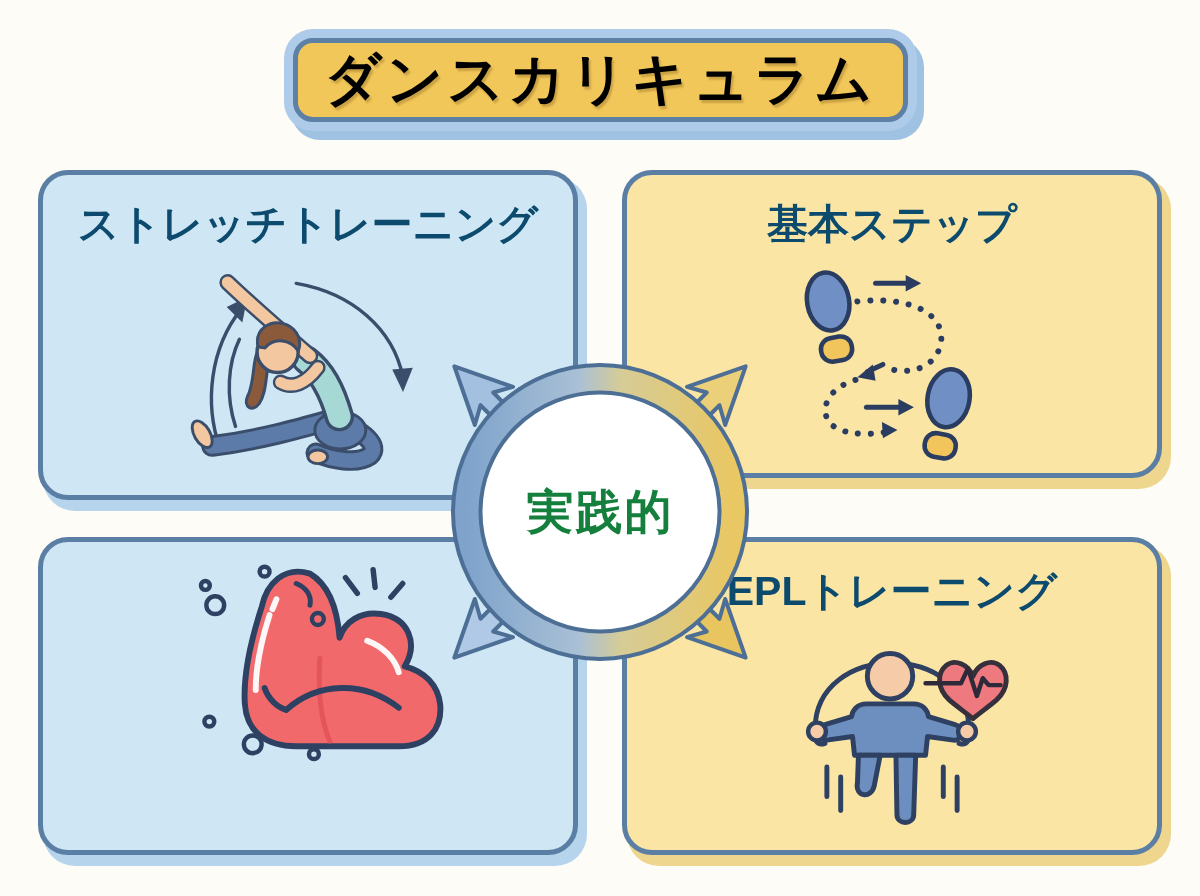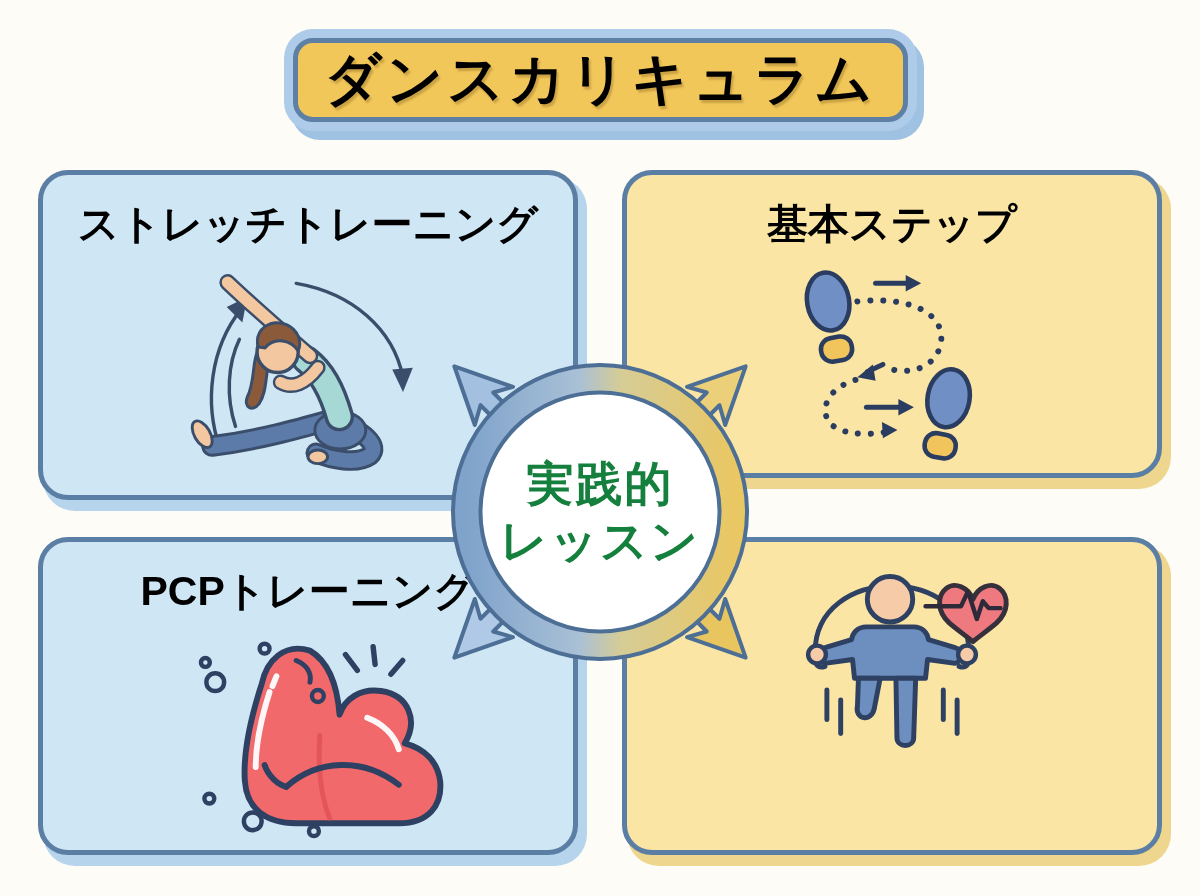--- a/index.html
+++ b/index.html
@@ -34,21 +34,21 @@
     display:flex;flex-direction:column;align-items:center;
     overflow:hidden;
   }
   .panel.blue{background:#CFE6F4;box-shadow:7px 9px 0 2px #B6D4EC;}
   .panel.yellow{background:#FAE5A4;box-shadow:7px 9px 0 2px #EFD68F;}
   .panel-tl{left:38px;top:170px;width:540px;height:330px;}
   .panel-tr{left:622px;top:170px;width:540px;height:308px;}
   .panel-bl{left:38px;top:537px;width:540px;height:318px;}
   .panel-br{left:622px;top:537px;width:540px;height:318px;}
   .panel h2{
-    margin:22px 0 0 0;font-size:41px;font-weight:800;color:#000000;
+    margin:22px 0 0 0;font-size:41px;font-weight:800;color:#0c4a6e;
     letter-spacing:0px;white-space:nowrap;
   }
   .panel svg{display:block;margin-top:2px;}
 
   
   .hub{position:absolute;left:385px;top:297px;width:430px;height:430px;z-index:5;}
   .hub-label{
     position:absolute;left:0;top:0;width:430px;height:430px;
     display:flex;flex-direction:column;align-items:center;justify-content:center;
     pointer-events:none;
@@ -132,21 +132,20 @@
       </g>
 
       <g stroke="#2A3C60" stroke-width="6.5" fill="none" stroke-linecap="round" stroke-dasharray="0.1 14">
         <path d="M92,52 C148,46 186,64 184,94 C182,118 160,132 132,127"></path>
         <path d="M90,138 C62,146 50,168 61,184 C70,196 96,200 124,195"></path>
       </g>
     </svg>
   </section>
 
   <section class="panel blue panel-bl">
-    <h2>PCPトレーニング</h2>
     <svg width="280" height="222" viewBox="0 0 280 225">
 
       <path d="M142,30 C116,22 98,40 93,64 C82,98 74,132 76,162 C78,191 98,205 128,205
                L232,205 C262,205 276,187 274,163 C272,143 258,129 238,124
                C252,101 242,75 214,71 C193,68 177,79 172,95 C170,69 162,42 142,30 Z" fill="#F2696B" stroke="#2E4163" stroke-width="6" stroke-linejoin="round"></path>
       <path d="M152,116 C150,148 152,176 162,200" stroke="#D94850" stroke-width="5" fill="none" opacity=".6" stroke-linecap="round"></path>
       <path d="M118,168 C150,140 196,138 232,166" stroke="#2E4163" stroke-width="6" fill="none" stroke-linecap="round"></path>
       <path d="M96,146 C100,158 110,166 118,168" stroke="#2E4163" stroke-width="6" fill="none" stroke-linecap="round"></path>
       <path d="M128,40 C138,44 144,52 142,62" stroke="#2E4163" stroke-width="5" fill="none" stroke-linecap="round"></path>
 
@@ -168,20 +167,21 @@
         <circle cx="96" cy="28" r="5"></circle>
         <circle cx="150" cy="76" r="6"></circle>
         <circle cx="40" cy="180" r="5"></circle>
         <circle cx="84" cy="203" r="9"></circle>
         <circle cx="146" cy="213" r="5"></circle>
       </g>
     </svg>
   </section>
 
   <section class="panel yellow panel-br">
+    <h2>EPLトレーニング</h2>
     <svg width="260" height="222" viewBox="0 0 260 225">
 
       <g stroke="#2E4163" stroke-width="5" fill="none" stroke-linecap="round">
         <path d="M52,110 C52,20 208,20 208,110"></path>
         <path d="M52,110 C50,120 54,127 62,124"></path>
         <path d="M208,110 C210,120 206,127 198,124"></path>
       </g>
 
       <g transform="translate(212,42)">
         <path d="M0,14 C-5,2 -18,-4 -27,3 C-37,11 -36,27 -24,38 C-16,45 -7,51 0,57 C7,51 16,45 24,38 C36,27 37,11 27,3 C18,-4 5,2 0,14 Z" fill="#EE7A80" stroke="#35303B" stroke-width="5" stroke-linejoin="round"></path>
@@ -231,17 +231,16 @@
           </g>
         </g>
 
         <circle r="133" fill="none" stroke="url(#ringGrad)" stroke-width="27"></circle>
         <circle r="147" fill="none" stroke="#4D6F96" stroke-width="4"></circle>
         <circle r="119.5" fill="#FFFFFF" stroke="#4D6F96" stroke-width="4"></circle>
       </g>
     </svg>
     <div class="hub-label">
       <span>実践的</span>
-      <span>レッスン</span>
     </div>
   </div>
 
 </div>
 
 </body></html>

